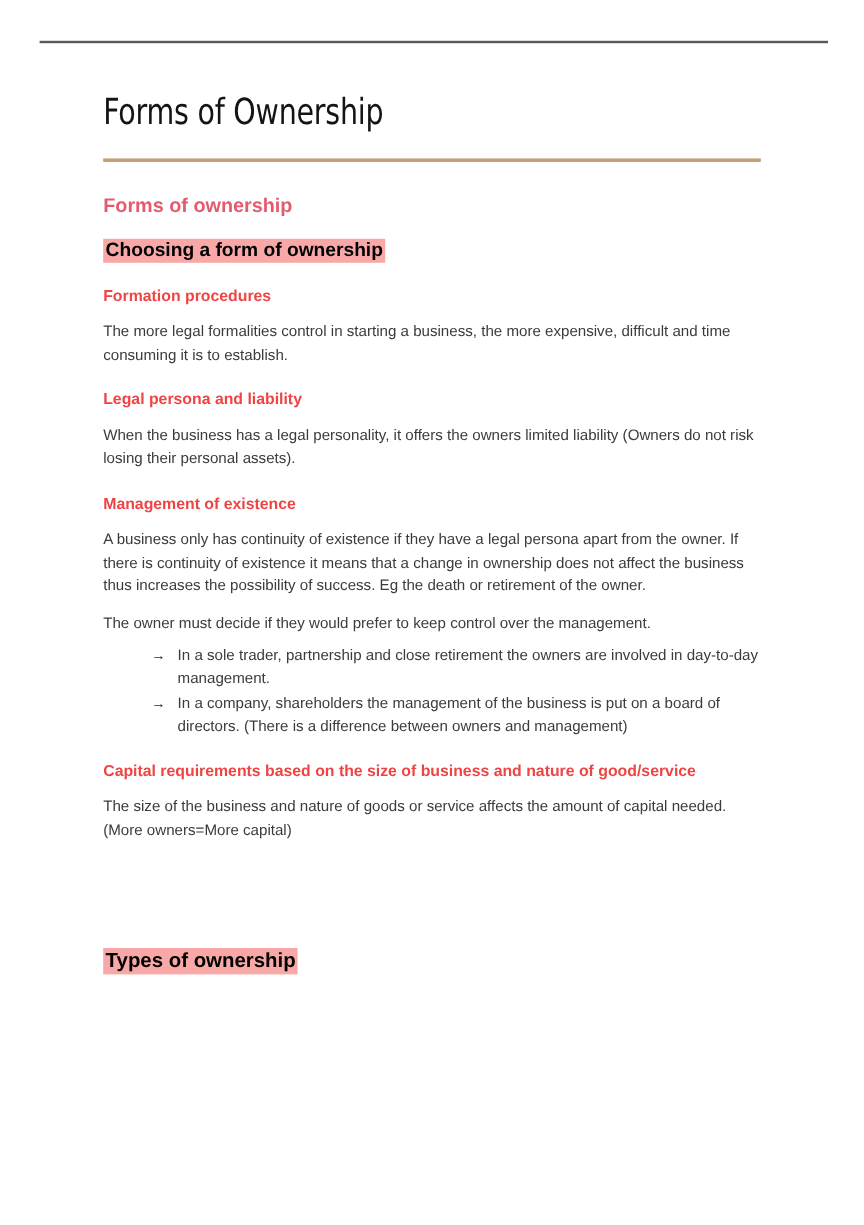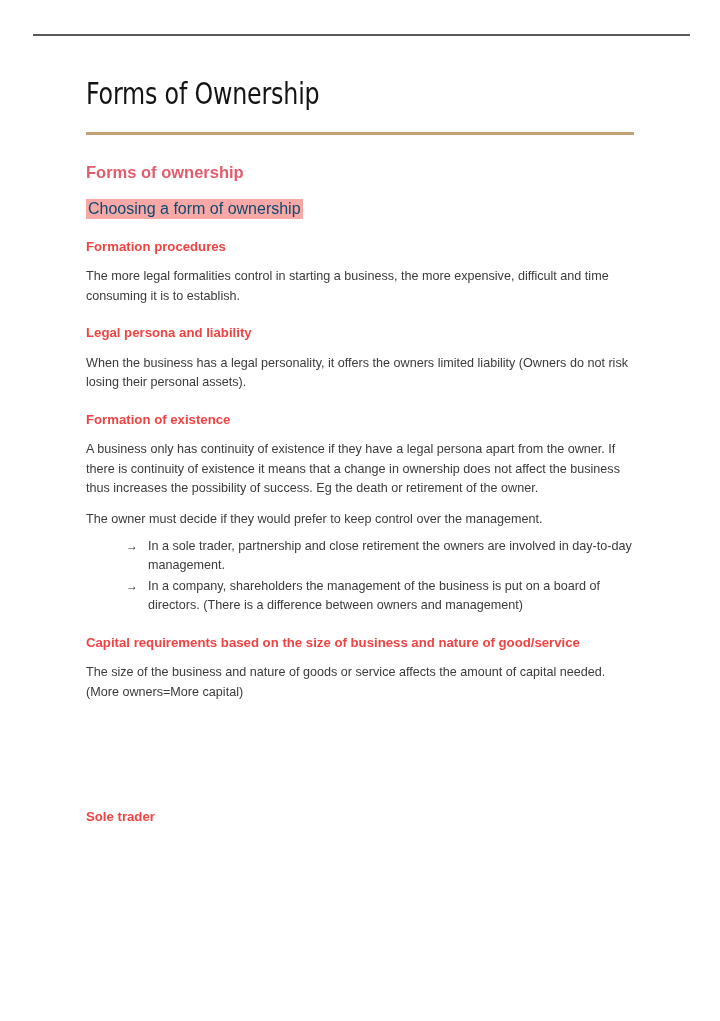--- a/index.html
+++ b/index.html
@@ -68,22 +68,22 @@
     font-size: 16.5px;
     font-weight: bold;
     color: #e35c6e;
     margin: 27px 0 0 0;
     line-height: 1.3;
   }
 
   
   .h-highlight {
     font-size: 16px;
-    font-weight: normal;
-    color: #0c4a6e;
+    font-weight: bold;
+    color: #000000;
     margin: 15px 0 0 0;
     line-height: 1.35;
     display: block;
   }
   .h-highlight > span.hl {
     background: #f9a8a8;
     padding: 1px 2px 2px 2px;
     box-decoration-break: clone;
     -webkit-box-decoration-break: clone;
   }
@@ -158,36 +158,36 @@
     <h2 class="h-pink-1">Forms of ownership</h2>
 
     <h3 class="h-highlight"><span class="hl">Choosing a form of ownership</span></h3>
 
     <h4 class="h-salmon">Formation procedures</h4>
     <p class="body-p">The more legal formalities control in starting a business, the more expensive, difficult and time consuming it is to establish.</p>
 
     <h4 class="h-salmon">Legal persona and liability</h4>
     <p class="body-p">When the business has a legal personality, it offers the owners limited liability (Owners do not risk losing their personal assets).</p>
 
-    <h4 class="h-salmon">Formation of existence</h4>
+    <h4 class="h-salmon">Management of existence</h4>
     <p class="body-p">A business only has continuity of existence if they have a legal persona apart from the owner. If there is continuity of existence it means that a change in ownership does not affect the business thus increases the possibility of success. Eg the death or retirement of the owner.</p>
 
     <p class="body-p">The owner must decide if they would prefer to keep control over the management.</p>
 
     <ul class="arrow-list">
       <li>
         <span class="arrow">→</span><span>In a sole trader, partnership and close retirement the owners are involved in day-to-day management.</span>
       </li>
       <li>
         <span class="arrow">→</span><span>In a company, shareholders the management of the business is put on a board of directors. (There is a difference between owners and management)</span>
       </li>
     </ul>
 
     <h4 class="h-salmon">Capital requirements based on the size of business and nature of good/service</h4>
     <p class="body-p">The size of the business and nature of goods or service affects the amount of capital needed.  (More owners=More capital)</p>
 
     <div class="big-gap"></div>
 
+    <h3 class="h-highlight types"><span class="hl">Types of ownership</span></h3>
 
-    <h4 class="h-salmon sole">Sole trader</h4>
 
   </div>
 </div>
 
 </body></html>

